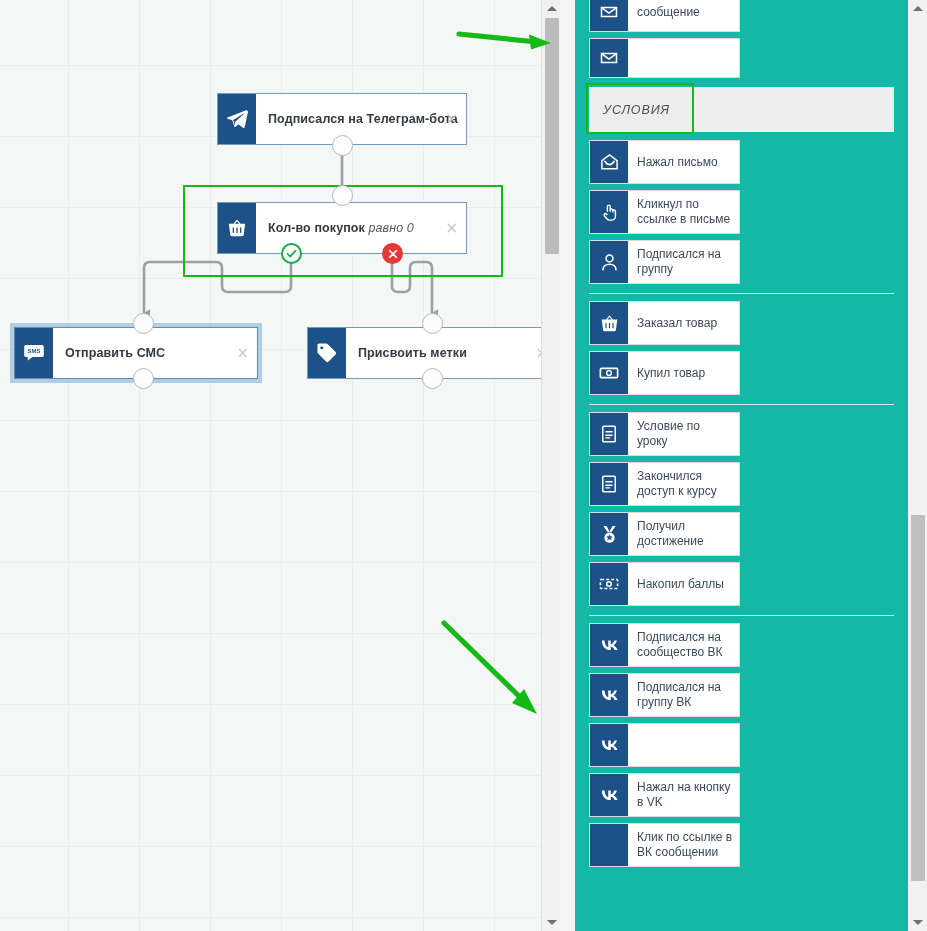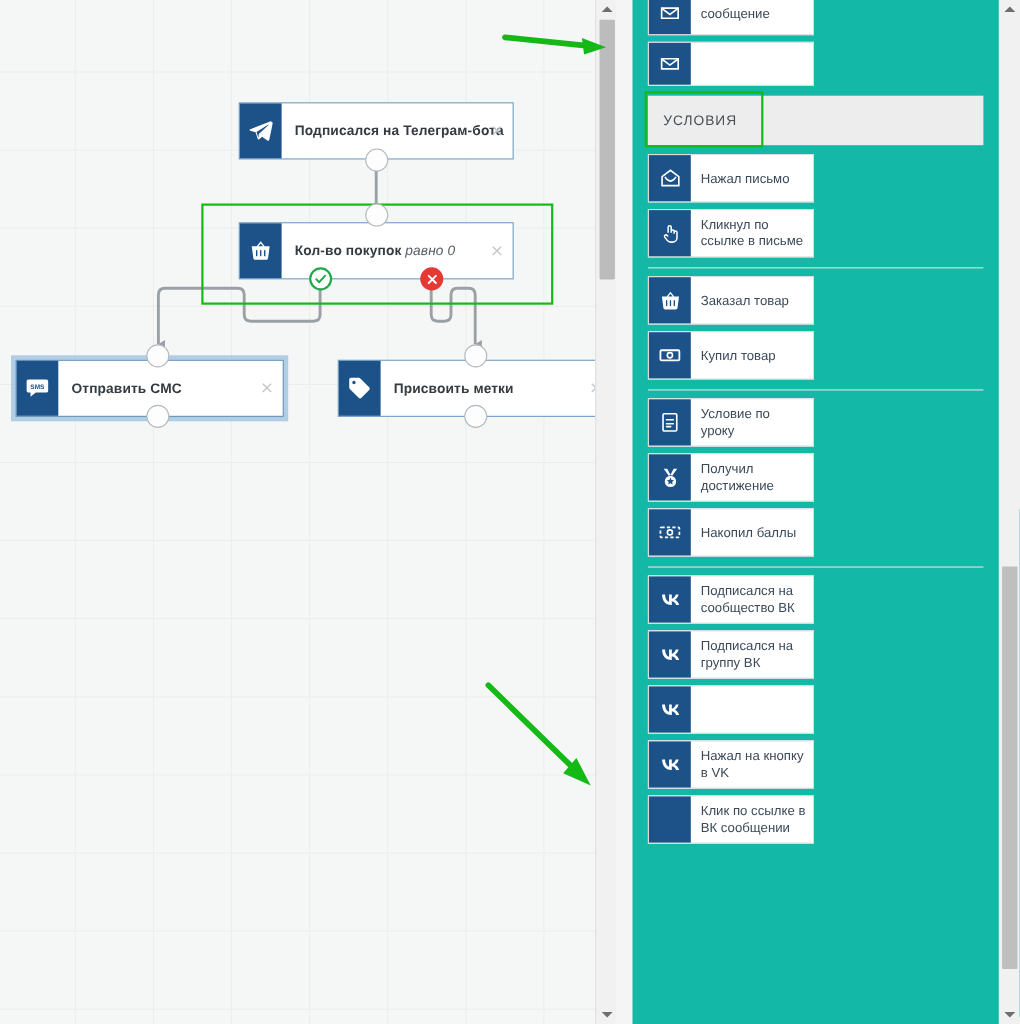--- a/index.html
+++ b/index.html
@@ -89,21 +89,21 @@
   
   #sidebar {
     position: absolute; left: 575px; top: 0; width: 352px; height: 931px;
     background: #14b8a6; overflow: hidden;
   }
   #sidebar-scrollwrap { position: absolute; left: 0; top: 0; width: 333px; height: 931px; overflow: hidden; }
   #sidebar-inner { position: absolute; left: 0; top: -8px; width: 333px; padding: 0 14px; }
 
   .section-head {
     height: 45px; background: #ededed; display: flex; align-items: center;
-    padding-left: 14px; margin: 9px 0 0 0; position: relative;
+    padding-left: 14px; margin: 9px 0 0 0; position: relative; font-style: italic;
   }
   .section-head .sh-text {
     font-size: 12.5px; color: #4a4f54; letter-spacing: .9px; font-weight: normal;
   }
   .section-head .sh-box {
     position: absolute; left: -3px; top: -4px; width: 108px; height: 51px;
     border: 2.5px solid #16b816; pointer-events: none;
   }
 
   .card-grid { display: flex; flex-wrap: wrap; gap: 6px 9px; padding-top: 8px; }
@@ -278,20 +278,29 @@
             <div class="card-txt">Нажал письмо</div>
           </div>
           <div class="card">
             <div class="card-icon">
               <svg width="21" height="21" viewBox="0 0 24 24">
                   <path fill="none" stroke="#fff" stroke-width="1.6" d="M9.6 11V5.2a1.6 1.6 0 0 1 3.2 0V11m0-1.5a1.5 1.5 0 0 1 3 0V12m0-1.3a1.5 1.5 0 0 1 3 0v5.2c0 2.7-2.1 4.8-4.8 4.8h-1.8c-1.5 0-2.6-.6-3.5-1.8L6 15.5a1.6 1.6 0 0 1 2.5-1.9l1.1 1.3"></path>
                 </svg>
             </div>
             <div class="card-txt">Кликнул по ссылке в письме</div>
           </div>
+          <div class="card">
+            <div class="card-icon">
+              <svg width="21" height="21" viewBox="0 0 24 24">
+                  <circle cx="12" cy="7.3" r="3.9" fill="none" stroke="#fff" stroke-width="1.8"></circle>
+                  <path fill="none" stroke="#fff" stroke-width="1.8" stroke-linecap="round" d="M4.6 20.2c0-3.8 3.3-6.2 7.4-6.2s7.4 2.4 7.4 6.2"></path>
+                </svg>
+            </div>
+            <div class="card-txt">Подписался на группу</div>
+          </div>
 
           <div class="sep"></div>
 
           <div class="card">
             <div class="card-icon">
               <svg width="21" height="21" viewBox="0 0 24 24">
                   <path fill="#fff" d="M12 2.6 8.1 7.4H3.1l1.6 12c.1.9.8 1.5 1.7 1.5h11.2c.9 0 1.6-.6 1.7-1.5l1.6-12h-5L12 2.6zm0 2.1 2.3 2.7H9.7L12 4.7zM8 11.1c.4 0 .7.3.7.7v5c0 .4-.3.7-.7.7s-.7-.3-.7-.7v-5c0-.4.3-.7.7-.7zm4 0c.4 0 .7.3.7.7v5c0 .4-.3.7-.7.7s-.7-.3-.7-.7v-5c0-.4.3-.7.7-.7zm4 0c.4 0 .7.3.7.7v5c0 .4-.3.7-.7.7s-.7-.3-.7-.7v-5c0-.4.3-.7.7-.7z"></path>
                 </svg>
             </div>
             <div class="card-txt">Заказал товар</div>
@@ -309,20 +318,29 @@
           <div class="sep"></div>
 
           <div class="card">
             <div class="card-icon">
               <svg width="20" height="20" viewBox="0 0 24 24">
                   <rect x="4.5" y="2.6" width="15" height="18.8" rx="1.4" fill="none" stroke="#fff" stroke-width="1.8"></rect>
                   <path stroke="#fff" stroke-width="1.7" stroke-linecap="round" d="M8.3 9.2h7.4M8.3 13.4h7.4M8.3 16.6h4.6"></path>
                 </svg>
             </div>
             <div class="card-txt">Условие по уроку</div>
+          </div>
+          <div class="card">
+            <div class="card-icon">
+              <svg width="20" height="20" viewBox="0 0 24 24">
+                  <rect x="4.5" y="2.6" width="15" height="18.8" rx="1.4" fill="none" stroke="#fff" stroke-width="1.8"></rect>
+                  <path stroke="#fff" stroke-width="1.7" stroke-linecap="round" d="M8.3 9.2h7.4M8.3 13.4h7.4M8.3 16.6h4.6"></path>
+                </svg>
+            </div>
+            <div class="card-txt">Закончился доступ к курсу</div>
           </div>
           <div class="card">
             <div class="card-icon">
               <svg width="21" height="21" viewBox="0 0 24 24">
                   <path fill="#fff" d="M5 2.4h3.6l3.4 6.2-1.8 1.1L5 2.4zm14 0h-3.6l-3.4 6.2 1.8 1.1L19 2.4z"></path>
                   <circle cx="12" cy="15.6" r="5.9" fill="#fff"></circle>
                   <path fill="#1d5288" d="m12 11.6 1.1 2.4 2.6.3-1.9 1.8.5 2.6-2.3-1.3-2.3 1.3.5-2.6-1.9-1.8 2.6-.3z"></path>
                 </svg>
             </div>
             <div class="card-txt">Получил достижение</div>

